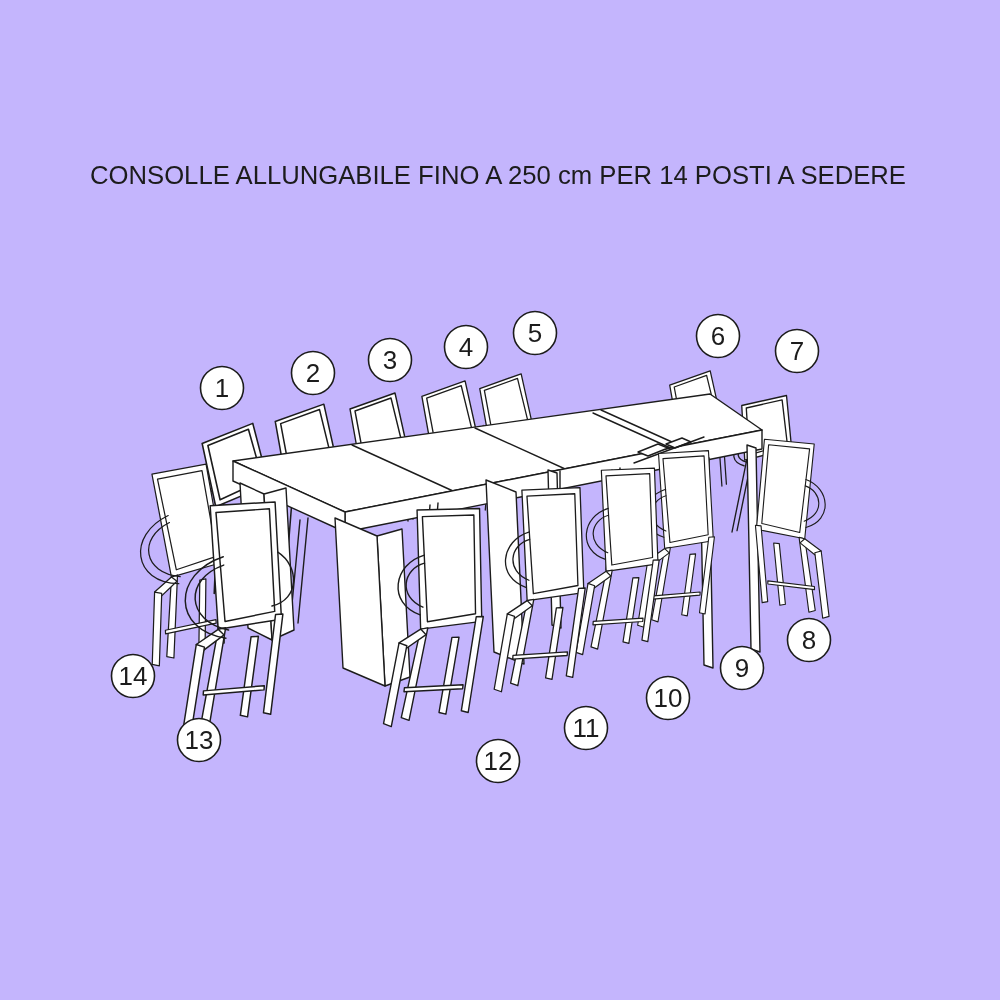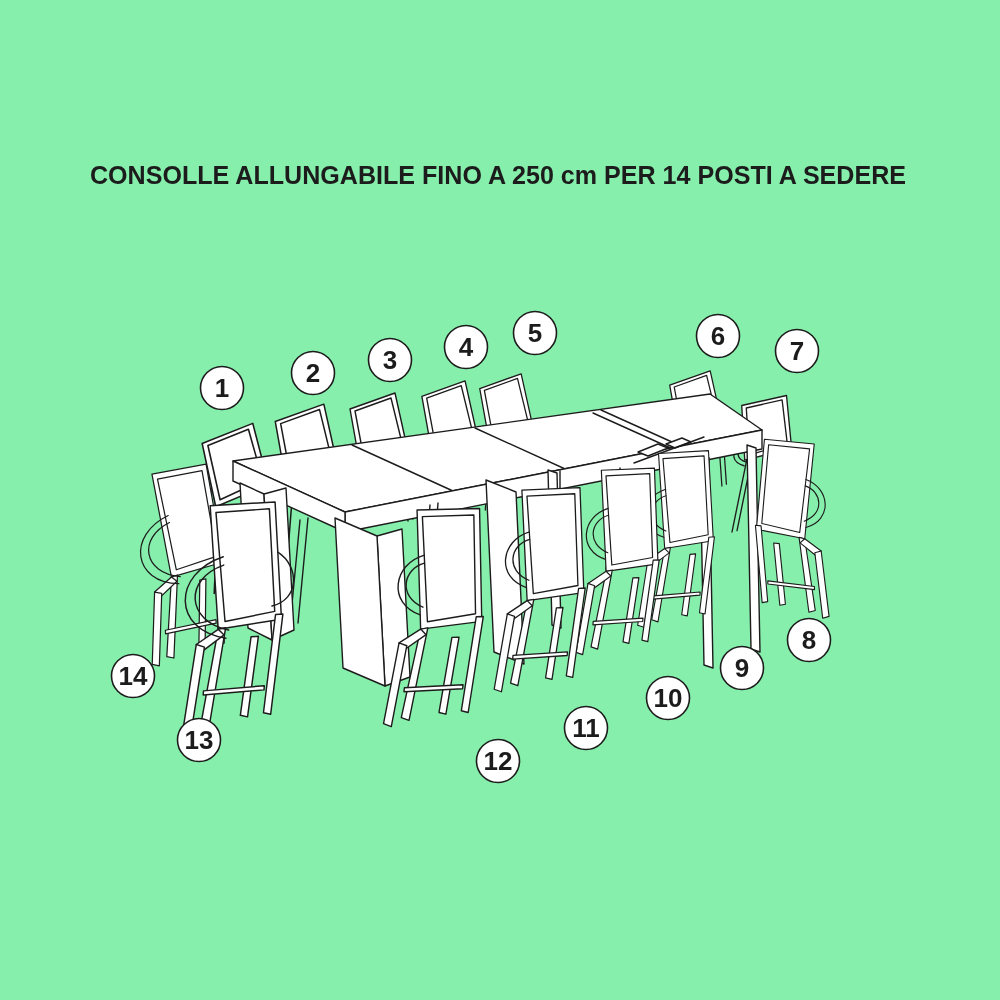--- a/index.html
+++ b/index.html
@@ -1,17 +1,17 @@
 <!DOCTYPE html>
 <html><head>
 <meta charset="utf-8">
 <style>
   html,body{margin:0;padding:0;background:#ffffff;}
-  .canvas{position:relative;width:1000px;height:1000px;background:#86efac;overflow:hidden;
-          font-family:"Liberation Sans", sans-serif;font-weight:bold;}
+  .canvas{position:relative;width:1000px;height:1000px;background:#c4b5fd;overflow:hidden;
+          font-family:"Liberation Sans", sans-serif;}
   svg{display:block;}
   .title-text{font-family:"Liberation Sans", sans-serif;font-size:26px;fill:#1c1c1c;letter-spacing:0px;}
   .callout-num{font-family:"Liberation Sans", sans-serif;font-size:26px;fill:#1c1c1c;text-anchor:middle;}
   .ln{stroke:#1c1c1c;stroke-width:1.4;fill:none;stroke-linecap:round;stroke-linejoin:round;}
   .fw{stroke:#1c1c1c;stroke-width:1.4;fill:#ffffff;stroke-linejoin:round;}
   .cir{stroke:#1c1c1c;stroke-width:1.6;fill:#ffffff;}
 </style>
 </head>
 <body>
 

